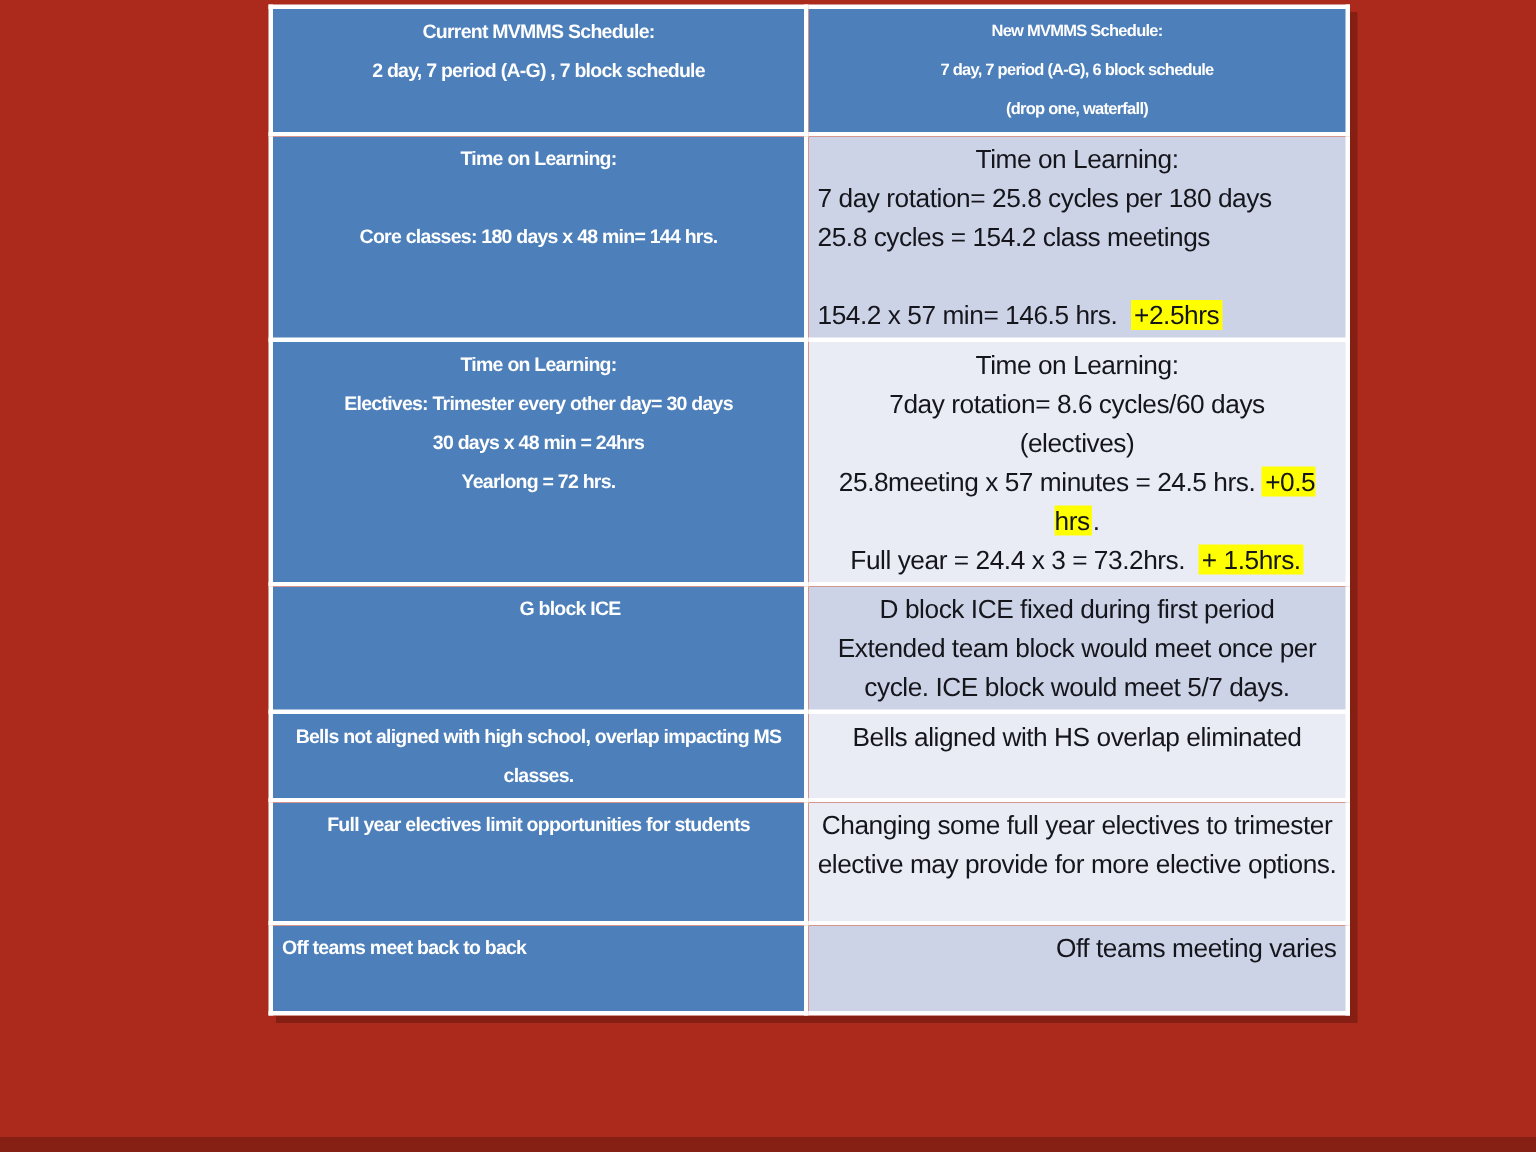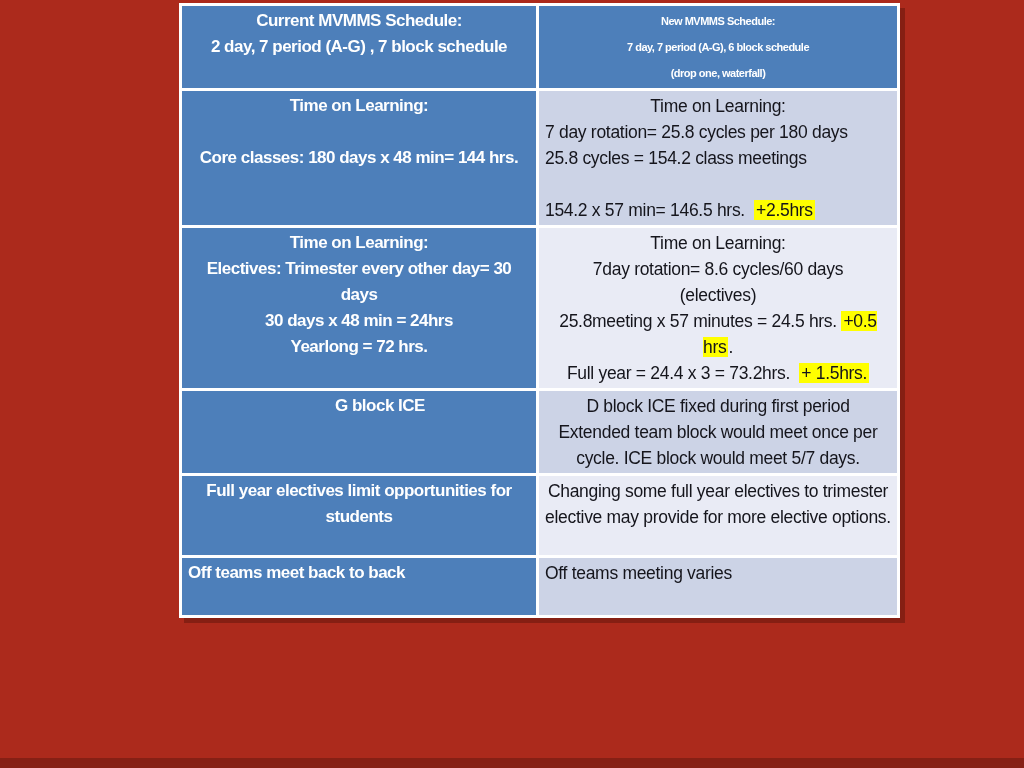--- a/index.html
+++ b/index.html
@@ -33,21 +33,21 @@
   table.tbl td {
     border: 3px solid var(--border-col, #ffffff);
     vertical-align: top;
     padding: 2px 6px;
     overflow: hidden;
   }
   td.left-cell {
     background: var(--blue, #4d7fba);
     color: var(--left-text, #ffffff);
     font-weight: bold;
-    font-size: 17px;
+    font-size: 13px;
     letter-spacing: -0.5px;
     line-height: 26px;
     text-align: center;
   }
   td.right-cell {
     color: var(--right-text, #15151c);
     font-size: 17.5px;
     letter-spacing: -0.3px;
     line-height: 26px;
     text-align: center;
@@ -117,31 +117,39 @@
         </tr>
         <tr style="height: 75px;">
           <td class="left-cell vmid" style="background: rgb(77, 127, 186); text-align: center; padding-left: 48px;">
             <div class="para"><span>G block ICE</span></div>
           </td>
           <td class="right-cell" style="background: rgb(204, 211, 230); text-align: center;">
             <div class="para"><span>D block ICE fixed during first period</span></div>
             <div class="para"><span>Extended team block would meet once per cycle. ICE block would meet 5/7 days.</span></div>
           </td>
         </tr>
+        <tr style="height: 56px;">
+          <td class="left-cell" style="background: rgb(77, 127, 186); text-align: center;">
+            <div class="para"><span>Bells not aligned with high school, overlap impacting MS classes.</span></div>
+          </td>
+          <td class="right-cell" style="background: rgb(233, 235, 245); text-align: center;">
+            <div class="para"><span>Bells aligned with HS overlap eliminated</span></div>
+          </td>
+        </tr>
         <tr style="height: 82px;">
           <td class="left-cell" style="background: rgb(77, 127, 186); text-align: center;">
             <div class="para"><span>Full year electives limit opportunities for students</span></div>
           </td>
           <td class="right-cell" style="background: rgb(233, 235, 245); text-align: center;">
             <div class="para"><span>Changing some full year electives to trimester elective may provide for more elective options.</span></div>
           </td>
         </tr>
         <tr style="height: 60px;">
           <td class="left-cell" style="background: rgb(77, 127, 186); text-align: left;">
             <div class="para"><span>Off teams meet back to back</span></div>
           </td>
-          <td class="right-cell" style="background: rgb(204, 211, 230); text-align: left;">
+          <td class="right-cell" style="background: rgb(204, 211, 230); text-align: right;">
             <div class="para"><span>Off teams meeting varies</span></div>
           </td>
         </tr>
       </tbody>
   </table>
 </div>
 
 </body></html>

